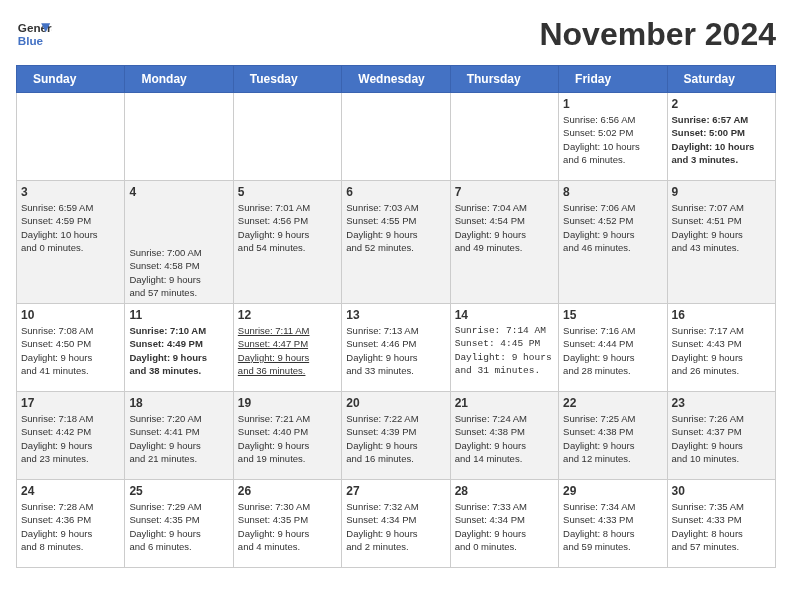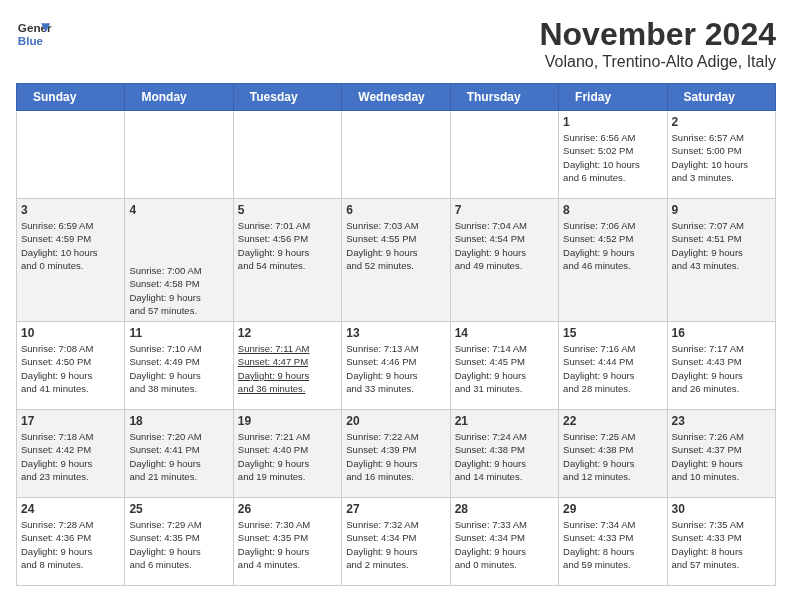--- a/index.html
+++ b/index.html
@@ -84,21 +84,20 @@
 <div class="header-area">
   <div class="logo">
     <svg class="logo-icon" viewBox="0 0 40 40">
       <text x="2" y="18" font-size="13" font-weight="bold" fill="#333">General</text>
       <text x="2" y="32" font-size="13" font-weight="bold" fill="#4472C4">Blue</text>
       <polygon points="28,8 38,8 33,18" fill="#4472C4"></polygon>
     </svg>
   </div>
   <div class="title-area">
     <div class="month-title">November 2024</div>
-    <div class="subtitle">Volano, Trentino-Alto Adige, Italy</div>
   </div>
 </div>
 
 <table>
   <thead>
     <tr id="header-row">
     <th>Sunday</th>
         <th>Monday</th>
         <th>Tuesday</th>
         <th>Wednesday</th>
@@ -116,21 +115,21 @@
         <td class="empty-cell"></td>
         <td>
           <span class="day-number">1</span>
           <div class="day-info" style="white-space: pre-line;">Sunrise: 6:56 AM
 Sunset: 5:02 PM
 Daylight: 10 hours
 and 6 minutes.</div>
         </td>
         <td>
           <span class="day-number">2</span>
-          <div class="day-info" style="white-space: pre-line;">Sunrise: 6:57 AM
+          <div class="day-info" style="white-space: pre-line; font-weight: bold;">Sunrise: 6:57 AM
 Sunset: 5:00 PM
 Daylight: 10 hours
 and 3 minutes.</div>
         </td>
       </tr>
       <tr>
         <td>
           <span class="day-number">3</span>
           <div class="day-info" style="white-space: pre-line;">Sunrise: 6:59 AM
 Sunset: 4:59 PM
@@ -183,42 +182,42 @@
       <tr>
         <td>
           <span class="day-number">10</span>
           <div class="day-info" style="white-space: pre-line;">Sunrise: 7:08 AM
 Sunset: 4:50 PM
 Daylight: 9 hours
 and 41 minutes.</div>
         </td>
         <td>
           <span class="day-number">11</span>
-          <div class="day-info" style="white-space: pre-line;">Sunrise: 7:10 AM
+          <div class="day-info" style="white-space: pre-line; font-weight: bold;">Sunrise: 7:10 AM
 Sunset: 4:49 PM
 Daylight: 9 hours
 and 38 minutes.</div>
         </td>
         <td>
           <span class="day-number">12</span>
           <div class="day-info" style="white-space: pre-line; text-decoration: underline;">Sunrise: 7:11 AM
 Sunset: 4:47 PM
 Daylight: 9 hours
 and 36 minutes.</div>
         </td>
         <td>
           <span class="day-number">13</span>
           <div class="day-info" style="white-space: pre-line;">Sunrise: 7:13 AM
 Sunset: 4:46 PM
 Daylight: 9 hours
 and 33 minutes.</div>
         </td>
         <td>
           <span class="day-number">14</span>
-          <div class="day-info" style="white-space: pre-line;">Sunrise: 7:14 AM
+          <div class="day-info" style="white-space: pre-line; font-family: Liberation Mono, monospace;">Sunrise: 7:14 AM
 Sunset: 4:45 PM
 Daylight: 9 hours
 and 31 minutes.</div>
         </td>
         <td>
           <span class="day-number">15</span>
           <div class="day-info" style="white-space: pre-line;">Sunrise: 7:16 AM
 Sunset: 4:44 PM
 Daylight: 9 hours
 and 28 minutes.</div>

